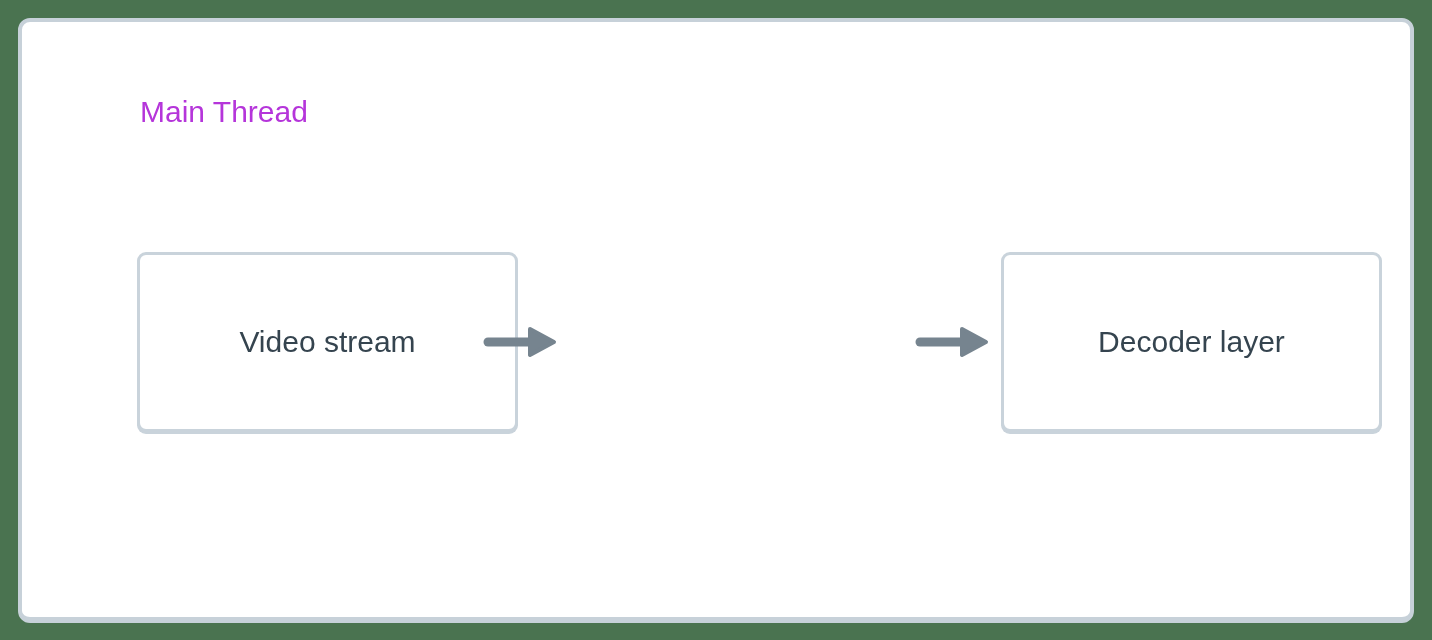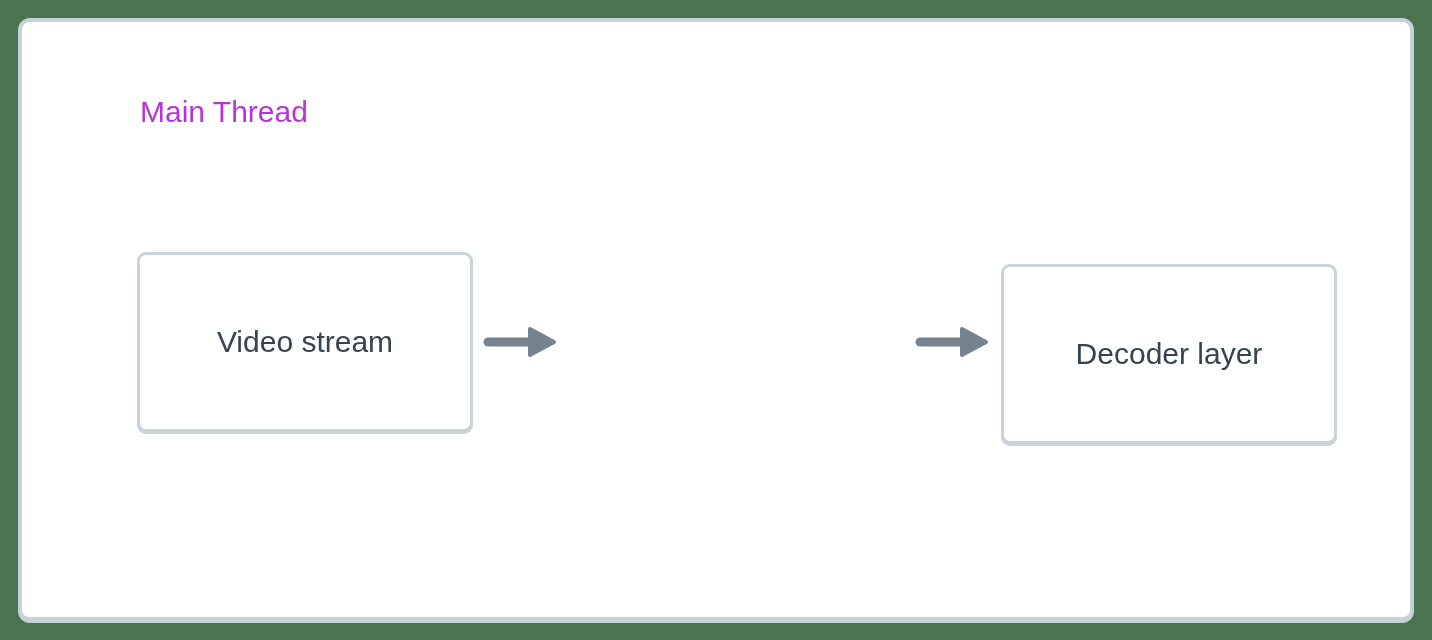--- a/index.html
+++ b/index.html
@@ -37,32 +37,32 @@
     left: 118px; top: 72px;
     font-size: 30px;
     line-height: 36px;
     font-weight: 400;
     color: var(--title);
     white-space: nowrap;
   }
   .node {
     position: absolute;
     top: 230px;
-    width: 336px; height: 180px;
+    width: 381px; height: 180px;
     background: var(--node-bg);
     border: 3px solid var(--node-border);
     border-radius: 9px;
     box-shadow: 0 2px 0 var(--node-border);
     display: flex;
     align-items: center;
     justify-content: center;
   }
   .node-1 { left: 115px; }
   .node-2 { left: 547px; }
-  .node-3 { left: 979px; margin-top: 12px; }
+  .node-3 { left: 979px; }
   .node-label {
     font-size: 30px;
     color: var(--node-text);
     white-space: nowrap;
   }
   .arrow {
     position: absolute;
     top: 300px;
     width: 75px; height: 40px;
   }

